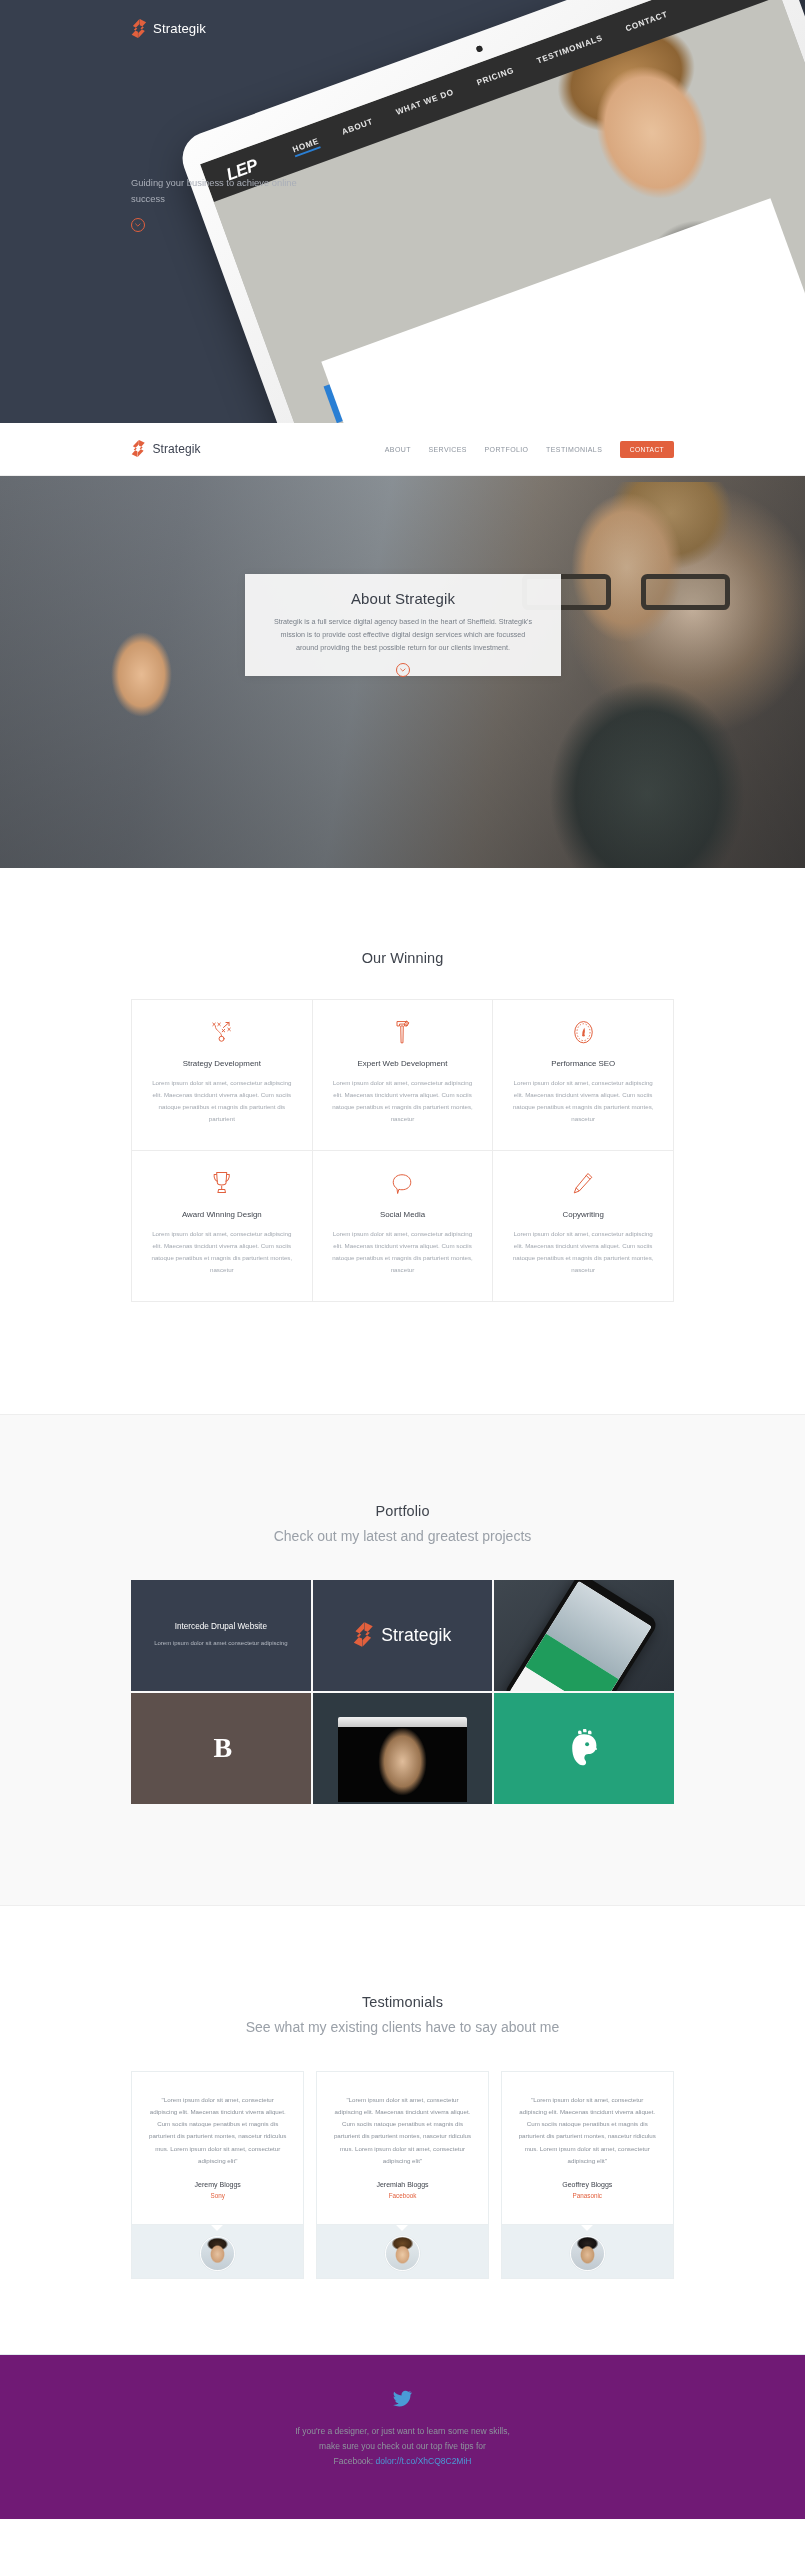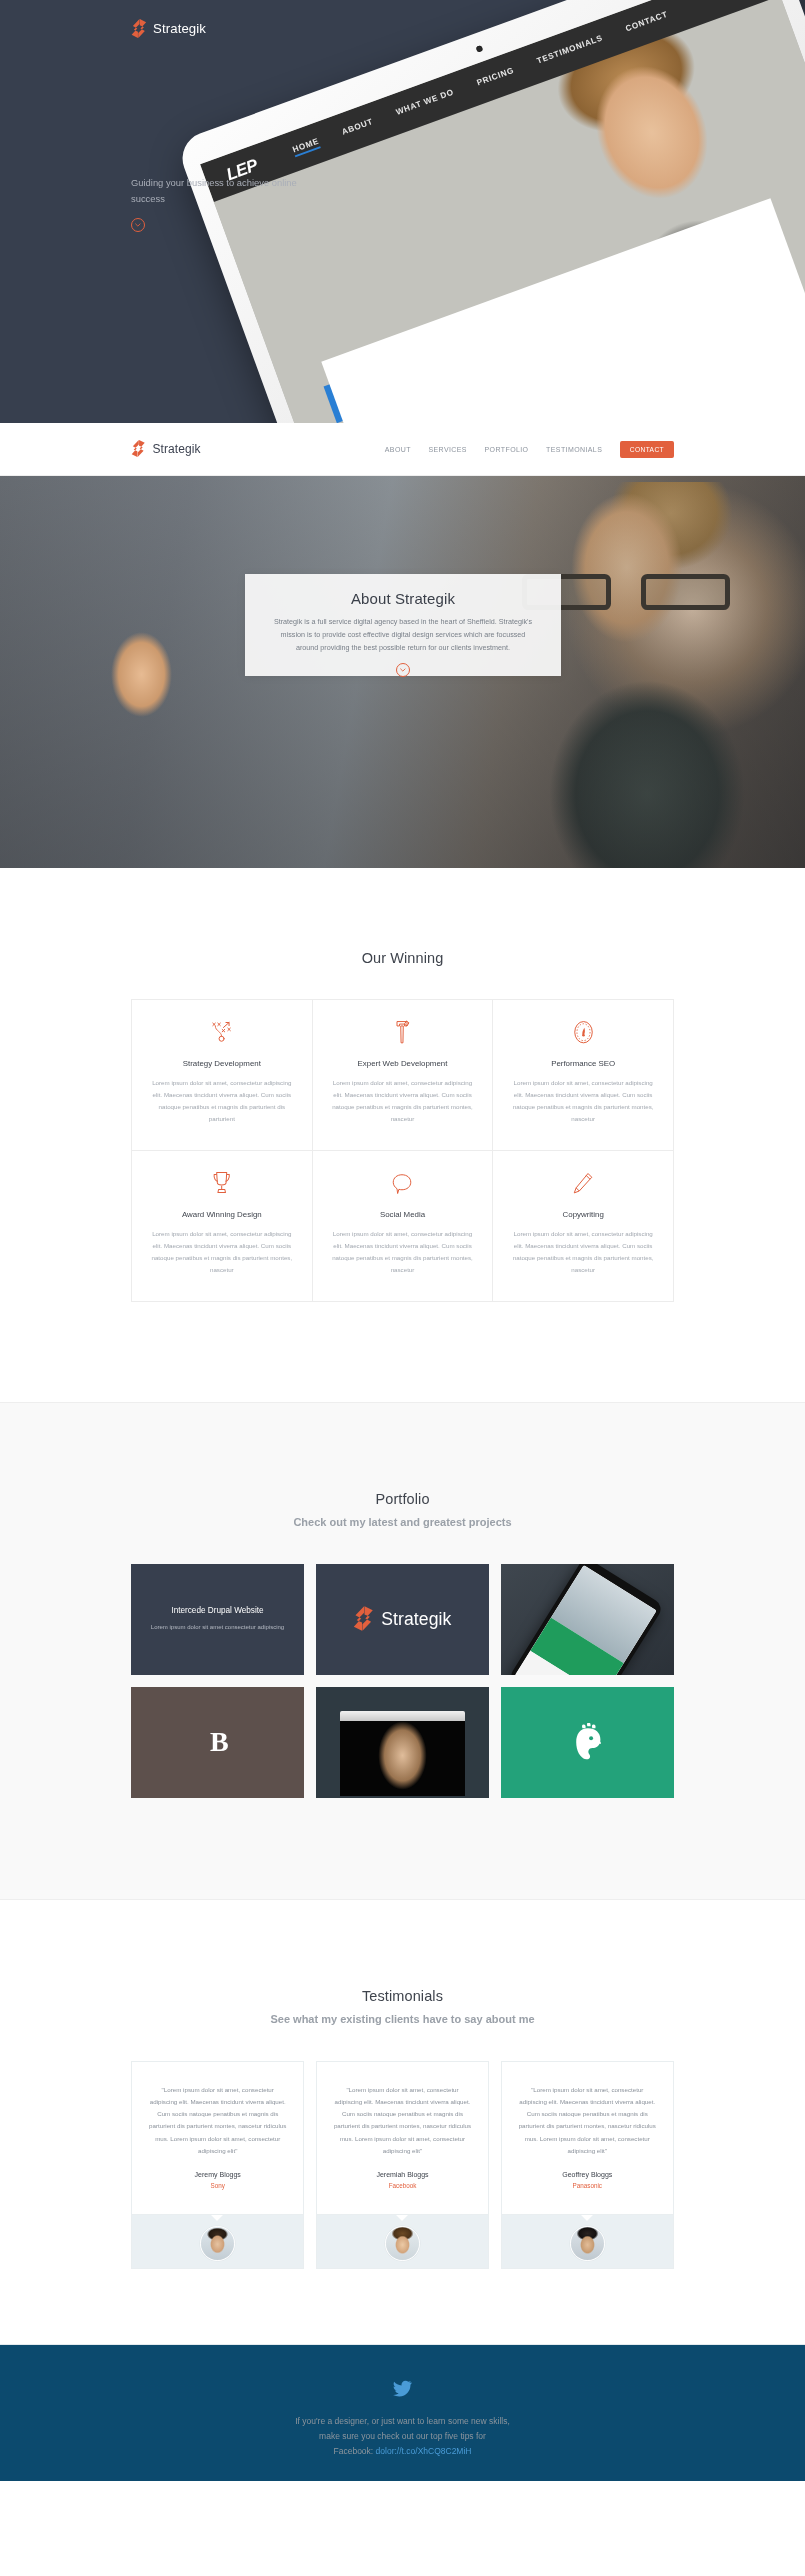--- a/index.html
+++ b/index.html
@@ -180,44 +180,44 @@
     position: static; margin: 8.8px auto 0;
   }
 
   
   .services { width:805px; background:#fff; padding: 82px 0 94px; }
   .section-title {
     text-align:center; font-size: 14.5px; font-weight:400; color:#3f444d;
     letter-spacing:0.1px;
   }
   .section-sub {
-    text-align:center; font-size: 11px; color:#9aa0a8; margin-top: 8.8px;
-    font-weight: 700;
+    text-align:center; font-size: 14px; color:#9aa0a8; margin-top: 8.8px;
+    font-weight: 400;
   }
   .svc-grid {
-    width: 543px; margin: 33px auto 6px; display: grid;
+    width: 543px; margin: 33px auto 18px; display: grid;
     grid-template-columns: repeat(3,1fr);
     border-top:0.6px solid #ececec; border-left:0.6px solid #ececec;
   }
   .svc-cell {
     border-right:0.6px solid #ececec; border-bottom:0.6px solid #ececec;
     padding: 19px 15px 21.4px; text-align:center; min-height: 151px;
   }
   .svc-icon { height: 26.4px; display:flex; align-items:center; justify-content:center; margin-bottom: 14px; }
   .svc-name { font-size: 7.9px; color:#3f444d; margin-bottom: 8.8px; font-weight:400; }
   .svc-desc { font-size: 6.2px; line-height: 1.95; color:#a2a8b0; font-weight:400; }
 
   
   .portfolio {
     width:805px; background:#f9f9f9; padding: 88px 0 101px;
     border-top: 0.6px solid #eeeeee; border-bottom: 0.6px solid #eeeeee;
   }
   .pf-grid {
     width: 543px; margin: 36px auto 0; display:grid;
-    grid-template-columns: repeat(3, 1fr); gap: 12px;
+    grid-template-columns: repeat(3, 1fr); gap: 2px;
   }
   .pf-cell {
     height: 111px; position:relative; overflow:hidden;
     display:flex; align-items:center; justify-content:center; text-align:center;
     cursor:pointer;
   }
   .pf-dark { background:#373f4e; }
   .pf-cell h3 { color:#fff; font-size:8.2px; font-weight:400; margin-bottom:6.3px; }
   .pf-cell p { color:#b5bac3; font-size:6px; line-height:1.75; font-weight:400; }
   .pf-logo { display:flex; align-items:center; gap:6.3px; }
@@ -281,21 +281,21 @@
       radial-gradient(ellipse 10px 12.6px at 50% 54%, #eccaa6 0%, #d3a57c 62%, rgba(0,0,0,0) 74%),
       radial-gradient(ellipse 14.5px 9.4px at 50% 20%, #6d4a25 0%, #4a3118 60%, rgba(0,0,0,0) 76%),
       linear-gradient(180deg,#e6ecef 0%,#cdd6db 100%); }
   .av3 .face{ background:
       radial-gradient(ellipse 10px 12.6px at 50% 54%, #e3bd98 0%, #c79b71 62%, rgba(0,0,0,0) 74%),
       radial-gradient(ellipse 14.5px 9.4px at 50% 20%, #2a2320 0%, #141110 60%, rgba(0,0,0,0) 76%),
       linear-gradient(180deg,#dde4e9 0%,#c0c9d0 100%); }
 
   
   .footer {
-    width:805px; background:#0c4a6e; padding: 35px 0 22px; text-align:center;
+    width:805px; background:#701a75; padding: 35px 0 50px; text-align:center;
     border-top:0.6px solid #e3eaee;
   }
   .footer .bird { margin: 0 auto 15px; display:block; }
   .footer p { font-size:8.5px; line-height: 1.78; color:#8d959d; font-weight:400; }
   .footer a { color:#4a9bd6; text-decoration:none; }
 </style>
 </head>
 <body>
 
 <section class="hero">

